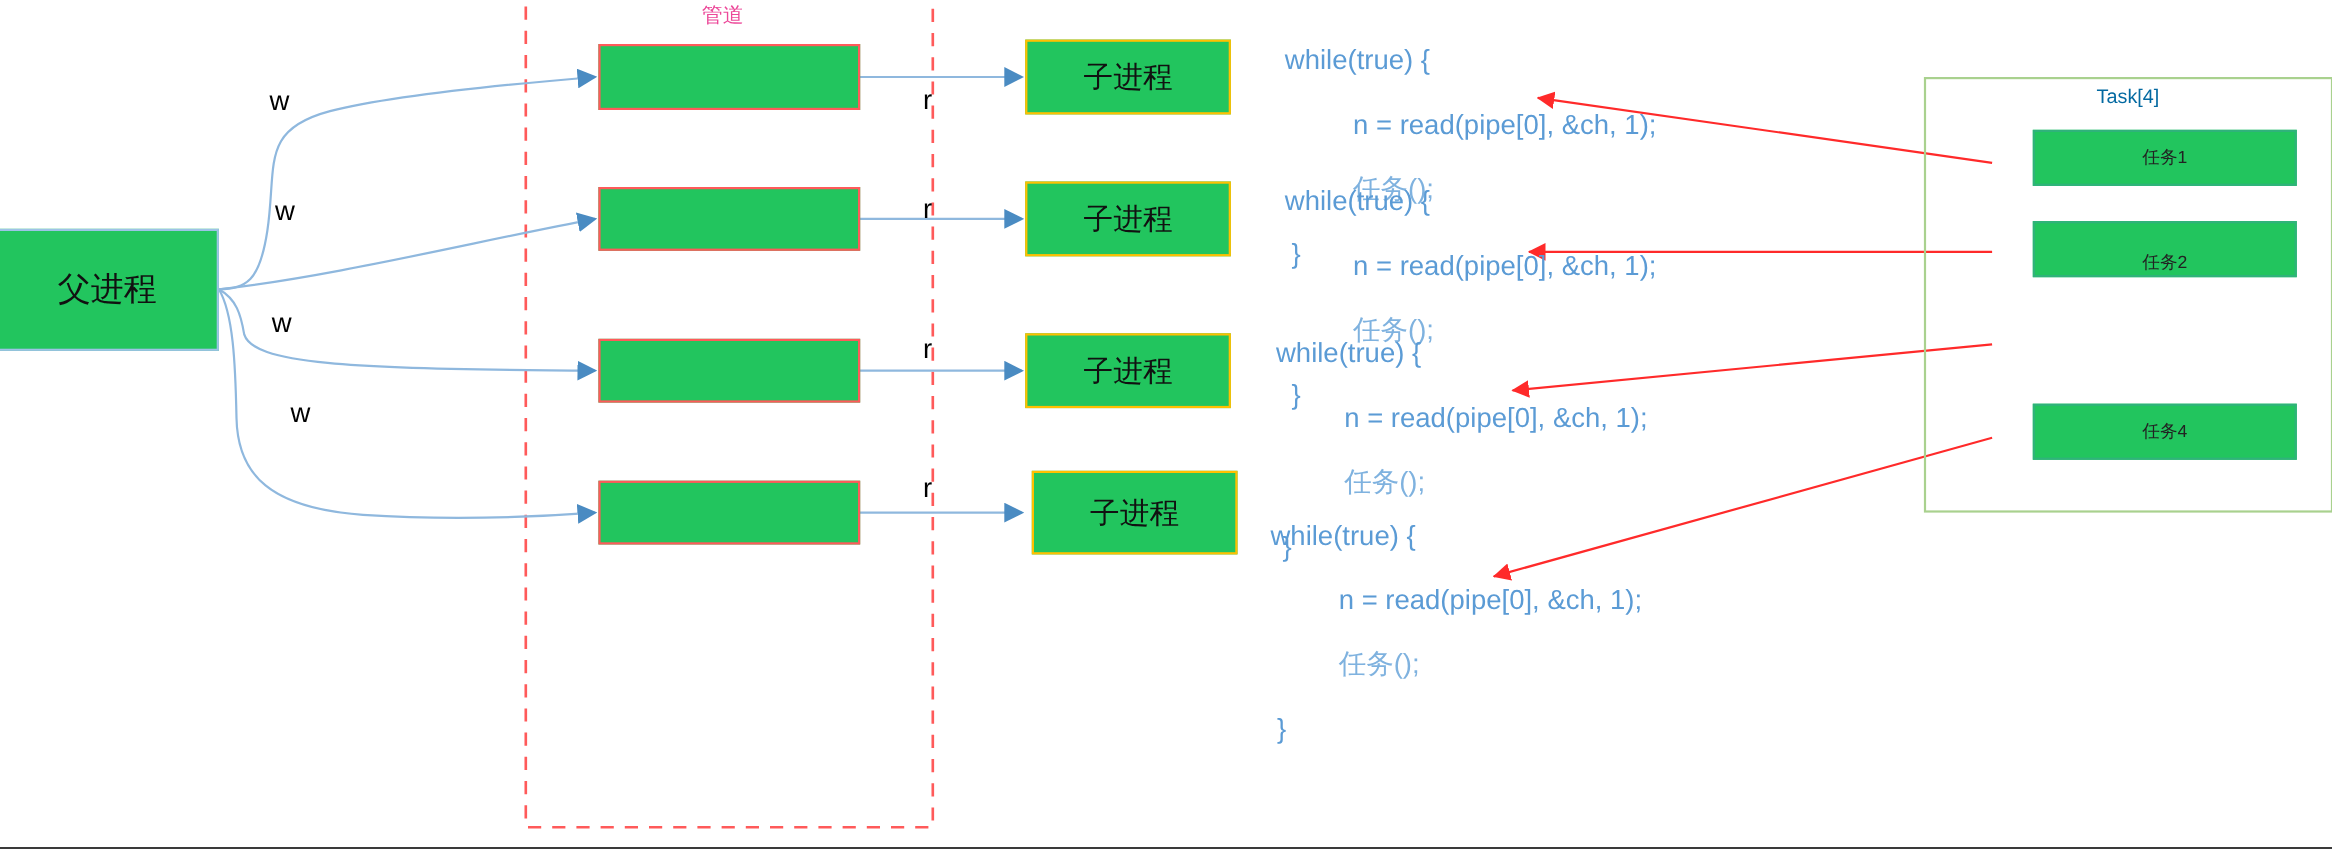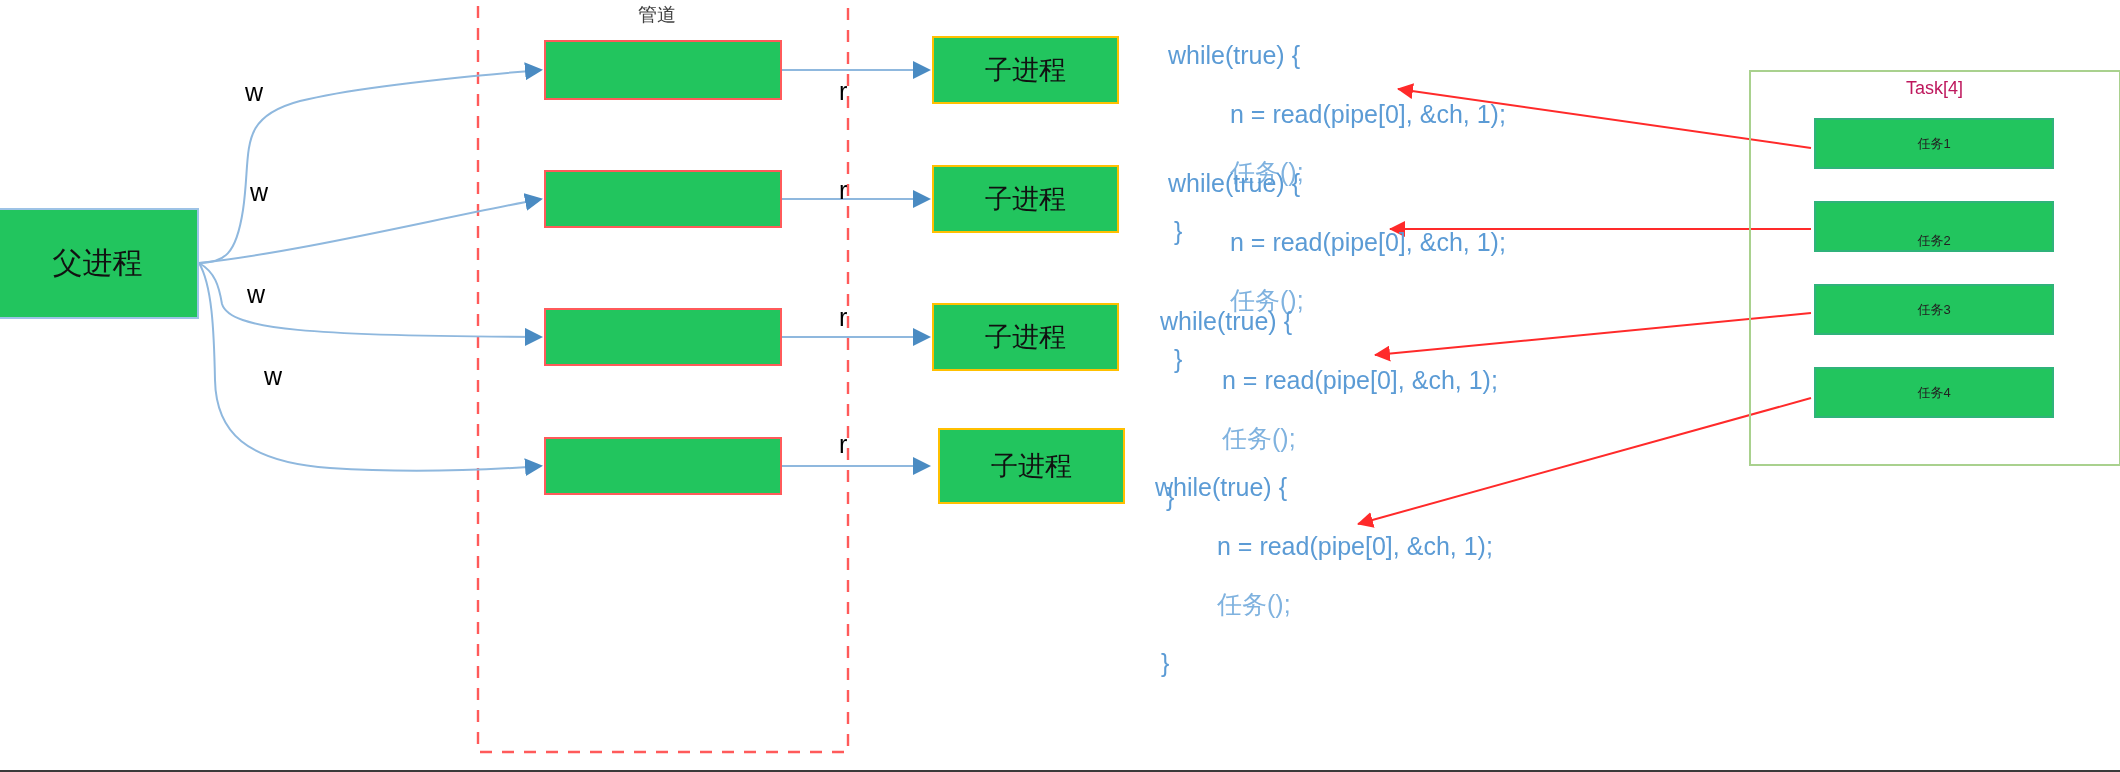--- a/index.html
+++ b/index.html
@@ -7,27 +7,27 @@
        font-family:"Liberation Sans","DejaVu Sans",sans-serif;}
   #stage{position:relative;width:2120px;height:772px;background:#fff;}
   svg.layer{position:absolute;left:0;top:0;width:2120px;height:772px;overflow:visible;}
 
   .box{position:absolute;box-sizing:border-box;display:flex;align-items:center;
        justify-content:center;background:#22c55e;}
   .parent-box{border:2px solid #9DC3E6;font-size:30px;color:#111;}
   .pipe-box{border:2px solid #FF5A5A;}
   .child-box{border:2px solid #FFC000;font-size:27px;color:#111;}
   .task-panel{border:2px solid #A9D18E;background:transparent;}
-  .task-box{border:2px solid #2FB37A;font-size:13px;color:#222;}
+  .task-box{border:2px solid #2FB37A;font-size:16px;color:#222;margin-left:34px;}
 
   .lbl{position:absolute;color:#000;font-size:24px;line-height:1;}
   .lbl-w{font-size:25px;}
   .lbl-r{font-size:25px;}
-  .pipe-title{position:absolute;color:#404040;font-size:19px;line-height:1;}
-  .task-title{position:absolute;color:#be185d;font-size:18px;line-height:1;}
+  .pipe-title{position:absolute;color:#ec4899;font-size:19px;line-height:1;}
+  .task-title{position:absolute;color:#0369a1;font-size:18px;line-height:1;}
 
   .code{position:absolute;color:#5B9BD5;font-size:25px;line-height:1.17;
         white-space:pre;}
   .code .zh{color:#7FB2DF;}
   .bottomrule{position:absolute;left:0;bottom:0;width:2120px;height:2px;background:#3a3a3a;}
 </style>
 </head>
 <body>
 
 <div id="stage">
@@ -132,21 +132,18 @@
 
   <div class="box task-panel" style="left:1749px;top:70px;width:372px;height:396px;display:block;"></div>
   <div class="task-title" style="left:1906px;top:79px;">Task[4]</div>
 
   <div class="box task-box" style="left:1814px;top:118px;width:240px;height:51px;">
     <span>任务1</span>
   </div>
   <div class="box task-box" style="left:1814px;top:201px;width:240px;height:51px;align-items:flex-end;">
     <span>任务2</span>
   </div>
-  <div class="box task-box" style="left:1814px;top:284px;width:240px;height:51px;">
-    <span>任务3</span>
-  </div>
   <div class="box task-box" style="left:1814px;top:367px;width:240px;height:51px;text-align:center;">
     <span>任务4</span>
   </div>
 
   <div class="bottomrule"></div>
 </div>
 
 </body></html>

